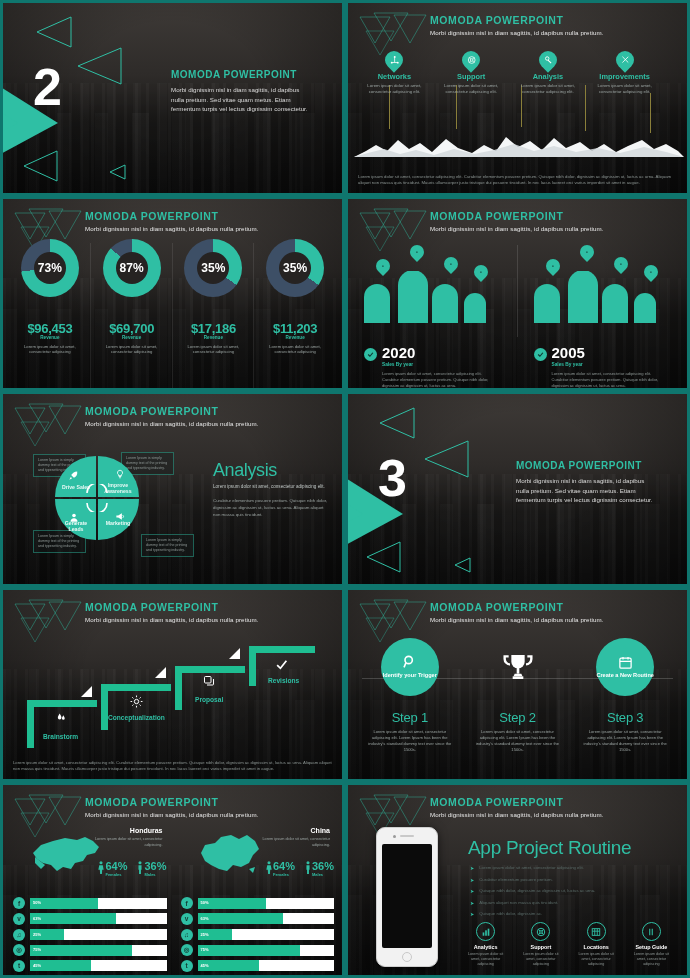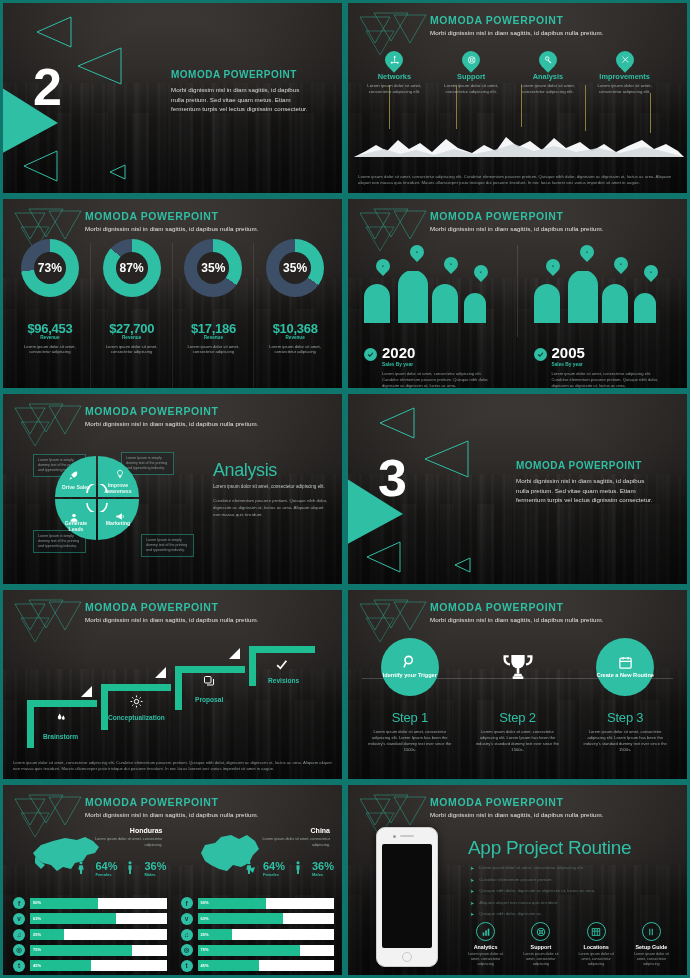--- a/index.html
+++ b/index.html
@@ -170,21 +170,21 @@
   .s8name { color:#2FBFA4; font-size:13px; margin-top:14px; letter-spacing:-.2px; }
   .s8desc { color:#9aa3a1; font-size:4.1px; line-height:1.45; margin-top:4px; padding:0 10px; }
 
   
   .mapblk { position:absolute; top:42px; width:50%; height:150px; z-index:4; }
   .mapblk.left { left:2px; }
   .mapblk.right { left:50%; }
   .cname { position:absolute; right:12px; top:0; color:#ffffff; font-size:7px; font-weight:bold; text-align:right; }
   .cdesc { position:absolute; right:12px; top:10px; width:72px; color:#9aa3a1; font-size:3.8px; line-height:1.4; text-align:right; }
   .genders { position:absolute; right:8px; top:34px; display:flex; gap:10px; }
-  .gitem { display:flex; align-items:flex-start; gap:11px; }
+  .gitem { display:flex; align-items:flex-start; gap:1px; }
   .gpct { color:#2FBFA4; font-size:11px; font-weight:bold; line-height:1; }
   .glab { color:#2FBFA4; font-size:4px; font-weight:bold; }
   .bars { position:absolute; left:8px; right:8px; top:70px; }
   .barrow { display:flex; align-items:center; gap:5px; margin-bottom:3.6px; }
   .bicon { width:12px; height:12px; border-radius:50%; background:#2FBFA4; flex:0 0 12px;
            display:flex; align-items:center; justify-content:center; color:#113b33; font-size:6.5px; font-weight:bold; }
   .btrack { flex:1; height:11px; background:#ffffff; position:relative; }
   .bfill { position:absolute; left:0; top:0; bottom:0; background:#1FBE92; }
   .bpct { position:absolute; left:3px; top:2.6px; color:#ffffff; font-size:4px; font-weight:bold; }
 
@@ -336,37 +336,37 @@
               <div class="hole">73%</div>
             </div>
           <div class="dval">$96,453</div>
           <div class="dsub">Revenue</div>
           <div class="ddesc">Lorem ipsum dolor sit amet, consectetur adipiscing</div>
         </div>
         <div class="dcol">
           <div class="donut" style="background: conic-gradient(rgb(47, 191, 164) 0deg, rgb(47, 191, 164) 87%, rgb(61, 79, 102) 87%, rgb(61, 79, 102) 100%);">
               <div class="hole">87%</div>
             </div>
-          <div class="dval">$27,700</div>
+          <div class="dval">$69,700</div>
           <div class="dsub">Revenue</div>
           <div class="ddesc">Lorem ipsum dolor sit amet, consectetur adipiscing</div>
         </div>
         <div class="dcol">
           <div class="donut" style="background: conic-gradient(rgb(47, 191, 164) 0deg, rgb(47, 191, 164) 35%, rgb(61, 79, 102) 35%, rgb(61, 79, 102) 100%);">
               <div class="hole">35%</div>
             </div>
           <div class="dval">$17,186</div>
           <div class="dsub">Revenue</div>
           <div class="ddesc">Lorem ipsum dolor sit amet, consectetur adipiscing</div>
         </div>
         <div class="dcol">
           <div class="donut" style="background: conic-gradient(rgb(47, 191, 164) 0deg, rgb(47, 191, 164) 35%, rgb(61, 79, 102) 35%, rgb(61, 79, 102) 100%);">
               <div class="hole">35%</div>
             </div>
-          <div class="dval">$10,368</div>
+          <div class="dval">$11,203</div>
           <div class="dsub">Revenue</div>
           <div class="ddesc">Lorem ipsum dolor sit amet, consectetur adipiscing</div>
         </div>
       </div>
     </div>
   </div>
 
   <div class="slide">
     <div class="bg"></div>
     <div class="vignette"></div>

